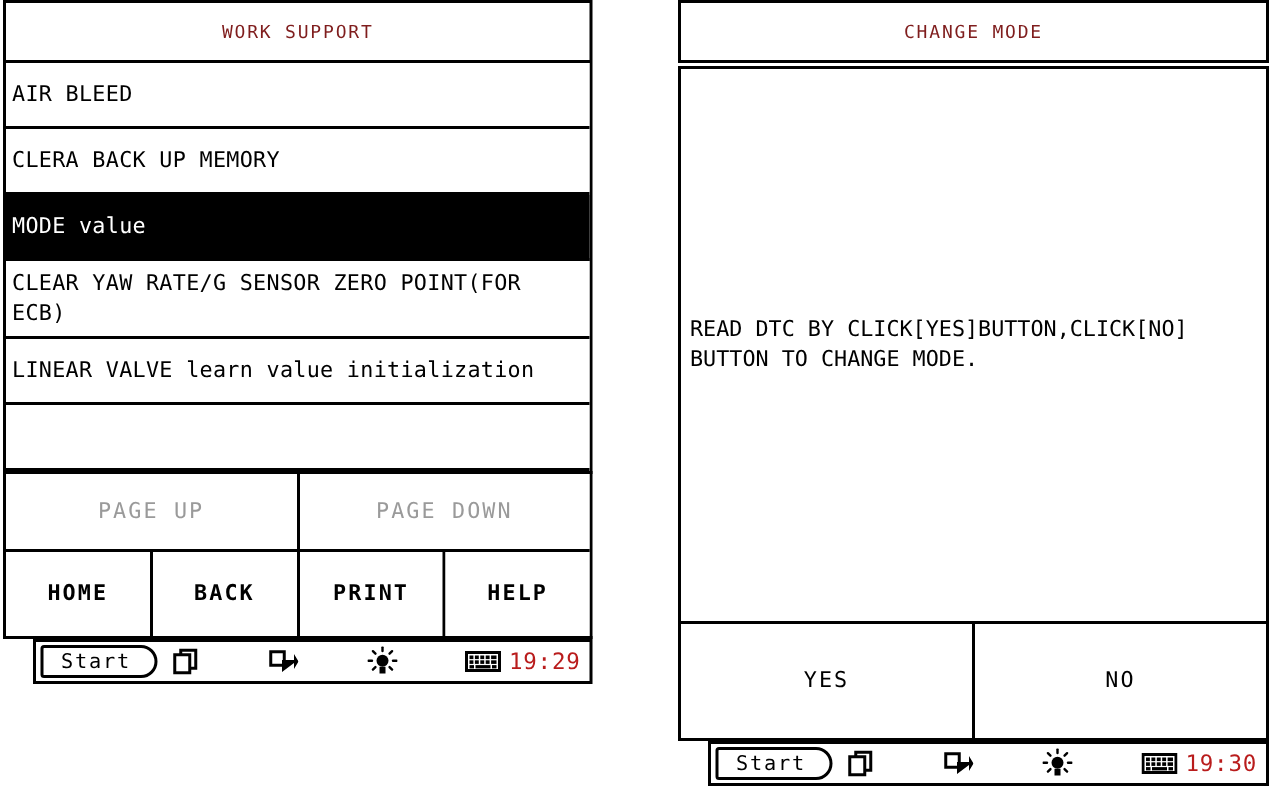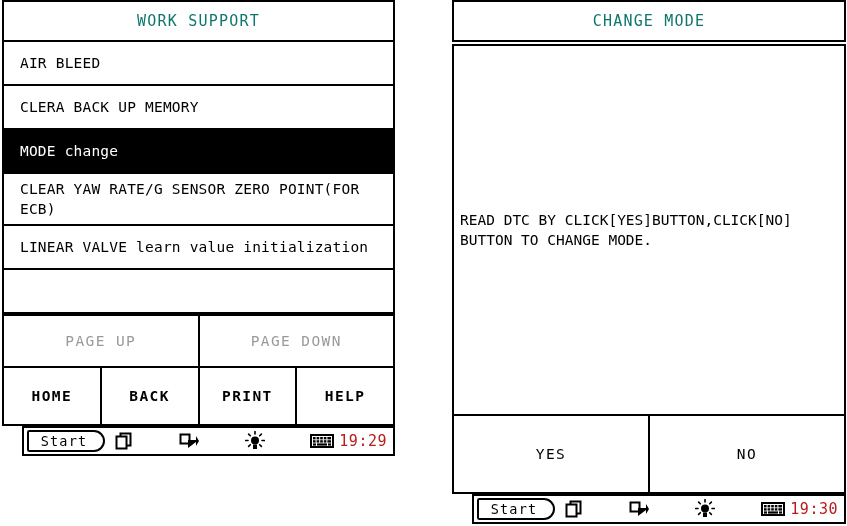--- a/index.html
+++ b/index.html
@@ -37,40 +37,40 @@
     border: 2px solid #000;
     height: 42px;
     flex: 0 0 42px;
     display: flex;
     align-items: center;
     justify-content: center;
     box-sizing: border-box;
     background: #fff;
   }
   .titlebar .title-text {
-    font-size: 15px;
+    font-size: 12px;
     letter-spacing: 1.2px;
-    color: #0f766e;
+    color: #7f1d1d;
     white-space: nowrap;
   }
 
   
   .list-area {
     border: 2px solid #000;
     border-top: none;
     box-sizing: border-box;
     flex: 0 0 auto;
     background: #fff;
   }
   .list-row {
     border-bottom: 2px solid #000;
     box-sizing: border-box;
     display: flex;
     align-items: center;
-    padding: 0 16px;
+    padding: 0 4px;
     background: #fff;
     color: #000;
     font-size: 14.5px;
     line-height: 20px;
     letter-spacing: 0.2px;
     overflow: hidden;
   }
   .list-row.h1 { height: 44px; }
   .list-row.h2 { height: 52px; }
   .list-row.selected {
@@ -191,21 +191,21 @@
     </div>
 
     <div class="list-area">
       <div class="list-row h1">
         <span class="row-text">AIR BLEED</span>
       </div>
       <div class="list-row h1">
         <span class="row-text">CLERA BACK UP MEMORY</span>
       </div>
       <div class="list-row h1 selected">
-        <span class="row-text">MODE change</span>
+        <span class="row-text">MODE value</span>
       </div>
       <div class="list-row h2">
         <span class="row-text">CLEAR YAW RATE/G SENSOR ZERO POINT(FOR ECB)</span>
       </div>
       <div class="list-row h1">
         <span class="row-text">LINEAR VALVE learn value initialization</span>
       </div>
       <div class="list-row h1 empty">
         <span class="row-text"></span>
       </div>

